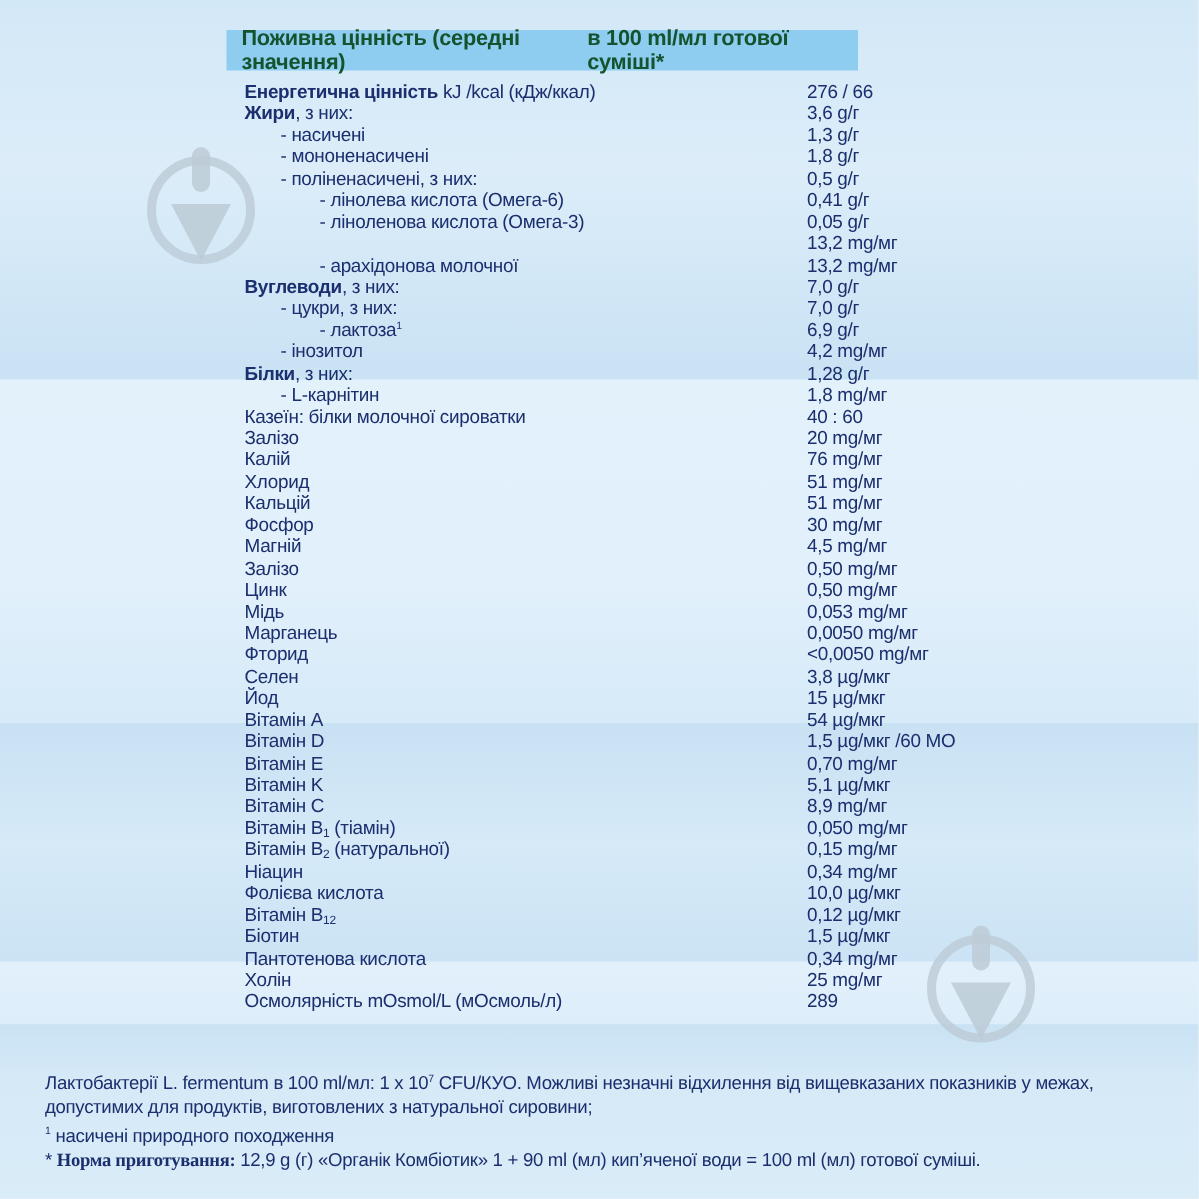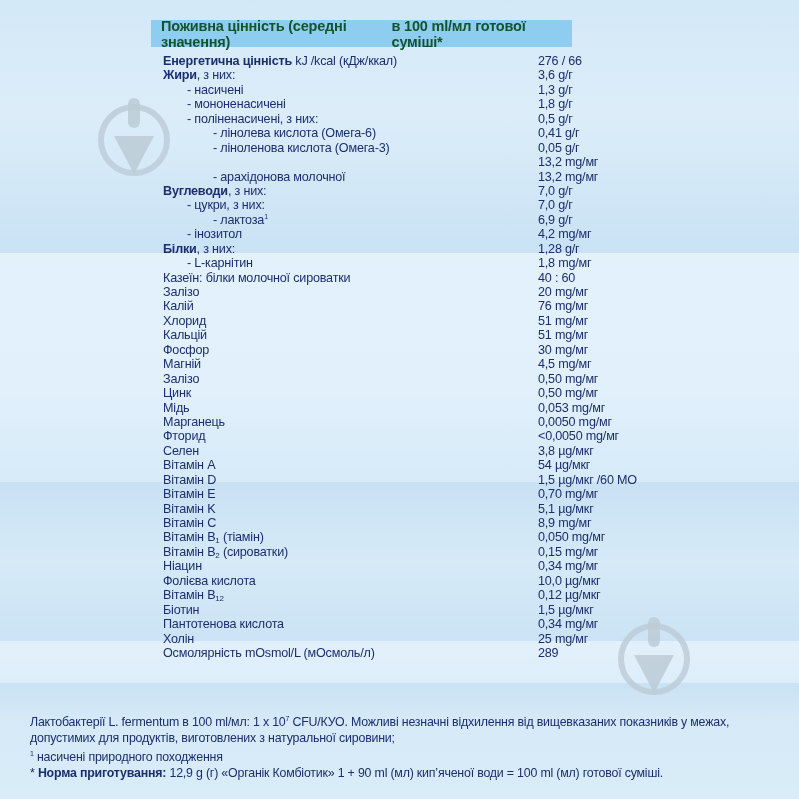--- a/index.html
+++ b/index.html
@@ -35,21 +35,21 @@
   .row .value { position: absolute; left: 375px; letter-spacing: -0.2px; }
   .row .label b { font-weight: bold; }
   .ind-1 .label { padding-left: 24px; }
   .ind-2 .label { padding-left: 50px; }
   sup { font-size: 7px; vertical-align: 5px; line-height: 0; }
   sub { font-size: 8px; vertical-align: -2px; line-height: 0; }
 
   .footnotes { position: absolute; left: 30px; top: 715px; width: 760px; font-size: 12.4px; line-height: 15.5px; letter-spacing: -0.2px; }
   .fn-line { white-space: nowrap; }
   .fn-gap { height: 4px; }
-  .fn-bold { font-weight: bold; }
+  .fn-bold { font-weight: bold; font-family: Liberation Serif, serif; }
 </style>
 </head>
 <body>
 
 <div class="band band-1"></div>
 <div class="band band-2"></div>
 <div class="band band-3"></div>
 <div class="band band-4"></div>
 <div class="band band-5"></div>
 
@@ -175,20 +175,24 @@
     </div>
     <div class="row ind-0">
       <span class="label"><span>Фторид</span></span>
       <span class="value">&lt;0,0050 mg/мг</span>
     </div>
     <div class="row ind-0">
       <span class="label"><span>Селен</span></span>
       <span class="value">3,8 µg/мкг</span>
     </div>
     <div class="row ind-0">
+      <span class="label"><span>Йод</span></span>
+      <span class="value">15 µg/мкг</span>
+    </div>
+    <div class="row ind-0">
       <span class="label"><span>Вітамін A</span></span>
       <span class="value">54 µg/мкг</span>
     </div>
     <div class="row ind-0">
       <span class="label"><span>Вітамін D</span></span>
       <span class="value">1,5 µg/мкг /60 МО</span>
     </div>
     <div class="row ind-0">
       <span class="label"><span>Вітамін E</span></span>
       <span class="value">0,70 mg/мг</span>
@@ -199,21 +203,21 @@
     </div>
     <div class="row ind-0">
       <span class="label"><span>Вітамін C</span></span>
       <span class="value">8,9 mg/мг</span>
     </div>
     <div class="row ind-0">
       <span class="label"><span>Вітамін B</span><sub>1</sub><span> (тіамін)</span></span>
       <span class="value">0,050 mg/мг</span>
     </div>
     <div class="row ind-0">
-      <span class="label"><span>Вітамін B</span><sub>2</sub><span> (сироватки)</span></span>
+      <span class="label"><span>Вітамін B</span><sub>2</sub><span> (натуральної)</span></span>
       <span class="value">0,15 mg/мг</span>
     </div>
     <div class="row ind-0">
       <span class="label"><span>Ніацин</span></span>
       <span class="value">0,34 mg/мг</span>
     </div>
     <div class="row ind-0">
       <span class="label"><span>Фолієва кислота</span></span>
       <span class="value">10,0 µg/мкг</span>
     </div>

